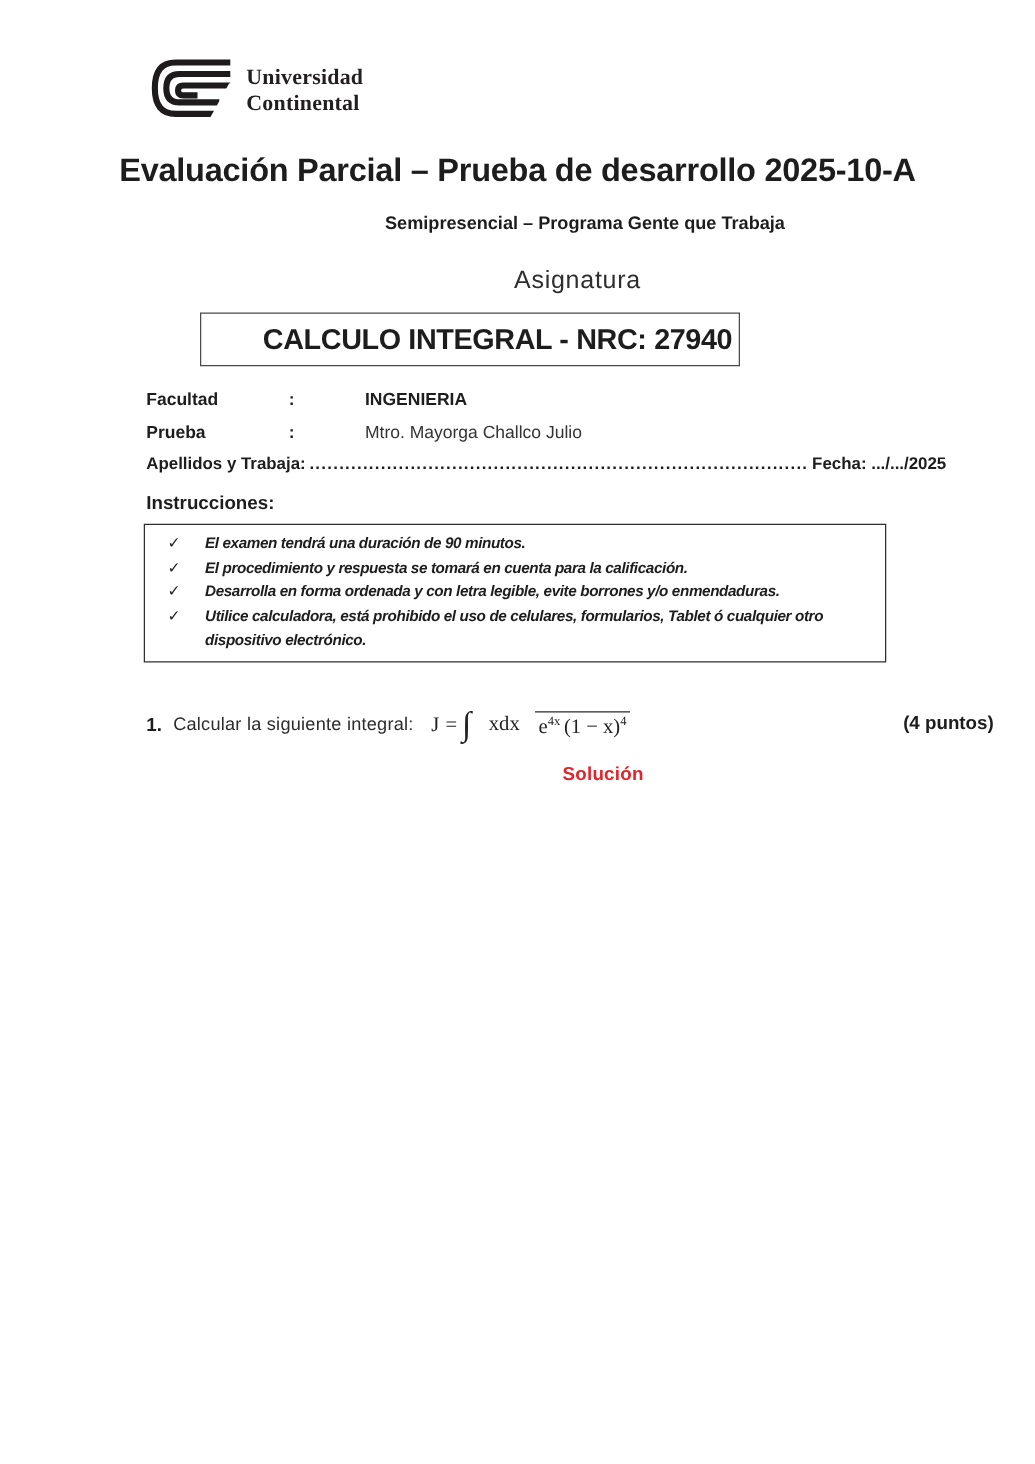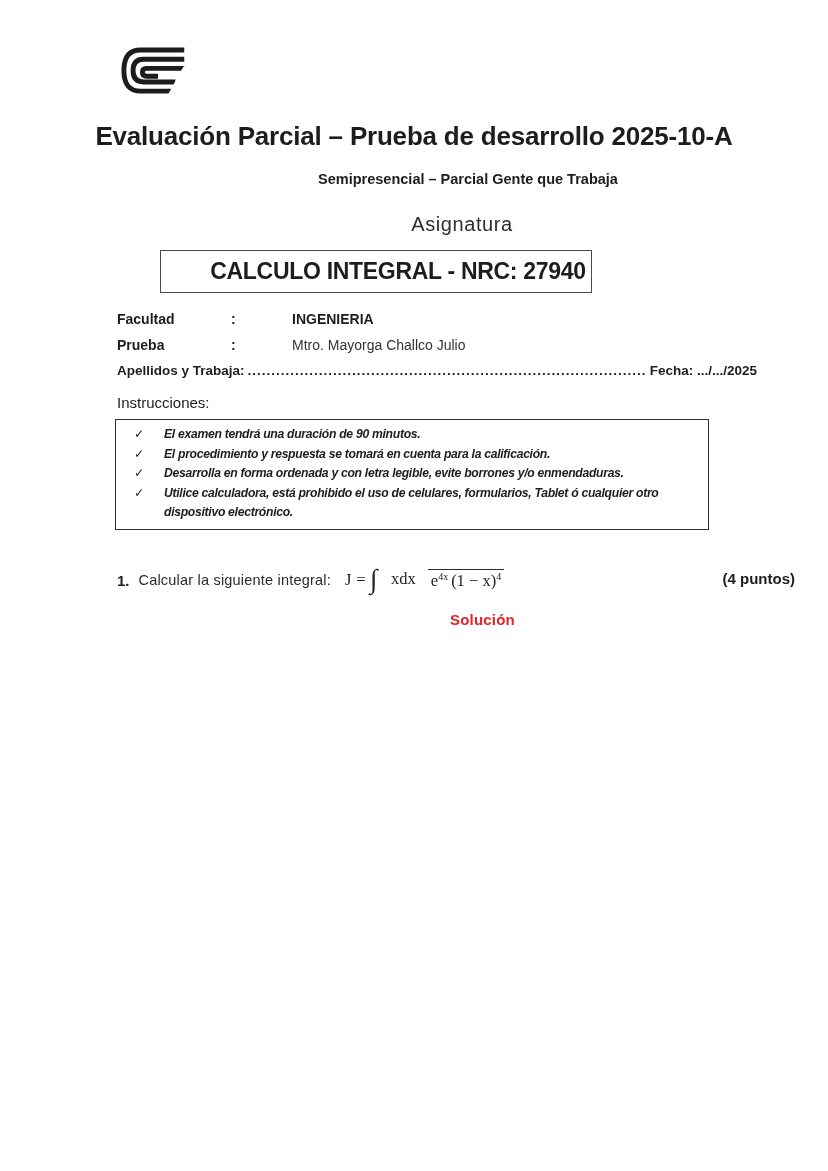--- a/index.html
+++ b/index.html
@@ -42,21 +42,21 @@
   
   .meta{left:117px;top:311px;width:660px;}
   .meta-row{display:flex;align-items:baseline;height:26px;font-size:14px;gap:36px;}
   .meta-label{width:76px;font-weight:bold;flex-shrink:0;}
   .meta-colon{width:25px;font-weight:bold;flex-shrink:0;text-align:left;padding-left:2px;}
   .meta-value-bold{font-weight:bold;}
   .meta-value{font-weight:400;color:#333;}
   .names-row{display:flex;align-items:baseline;height:26px;
     font-size:13.5px;font-weight:bold;white-space:nowrap;width:640px;}
   .leader{flex:1 1 auto;overflow:hidden;margin:0 5px 0 3px;letter-spacing:1px;}
-  .instr-heading{font-size:15px;font-weight:normal;height:26px;display:flex;align-items:center;}
+  .instr-heading{font-size:15px;font-weight:bold;height:26px;display:flex;align-items:center;}
 
   
   .instructions-box{
     left:115px;top:419px;width:594px;box-sizing:border-box;
     border:1px solid #2e2e2e;padding:5px 8px 6px 12px;
   }
   .instr-item{display:flex;font-size:12.2px;font-weight:bold;
     line-height:19.5px;letter-spacing:-.3px;}
   .check{width:30px;flex-shrink:0;font-weight:400;font-size:12.5px;
     padding-left:6px;color:#222;}
@@ -87,24 +87,28 @@
 
 <div class="abs logo">
   <svg class="logo-mark" viewBox="0 0 80 62" xmlns="http://www.w3.org/2000/svg" aria-hidden="true">
     <g fill="none" stroke="#1d1b1c" stroke-width="5.6">
       <path d="M78 7 H28 Q9 7 9 30.5 Q9 54 28 54 H74"></path>
       <path d="M78 17.5 H31.5 Q19.5 17.5 19.5 30.5 Q19.5 43.5 31.5 43.5 H68"></path>
       <path d="M78 28 H35 Q30.2 28 30.2 32.5 Q30.2 37 35 37 H48"></path>
     </g>
     <polygon points="57,62 77,26 95,26 95,62" fill="#ffffff"></polygon>
   </svg>
+  <div class="uni-name">
+    <div>Universidad</div>
+    <div>Continental</div>
+  </div>
 </div>
 
 <div class="abs doc-title">Evaluación Parcial – Prueba de desarrollo 2025-10-A</div>
-<div class="abs doc-subtitle">Semipresencial – Parcial Gente que Trabaja</div>
+<div class="abs doc-subtitle">Semipresencial – Programa Gente que Trabaja</div>
 <div class="abs asignatura">Asignatura</div>
 
 <div class="abs course-box">
   <span>CALCULO INTEGRAL - NRC: 27940</span>
 </div>
 
 <div class="abs meta">
   <div class="meta-row">
     <span class="meta-label">Facultad</span>
     <span class="meta-colon">:</span>

